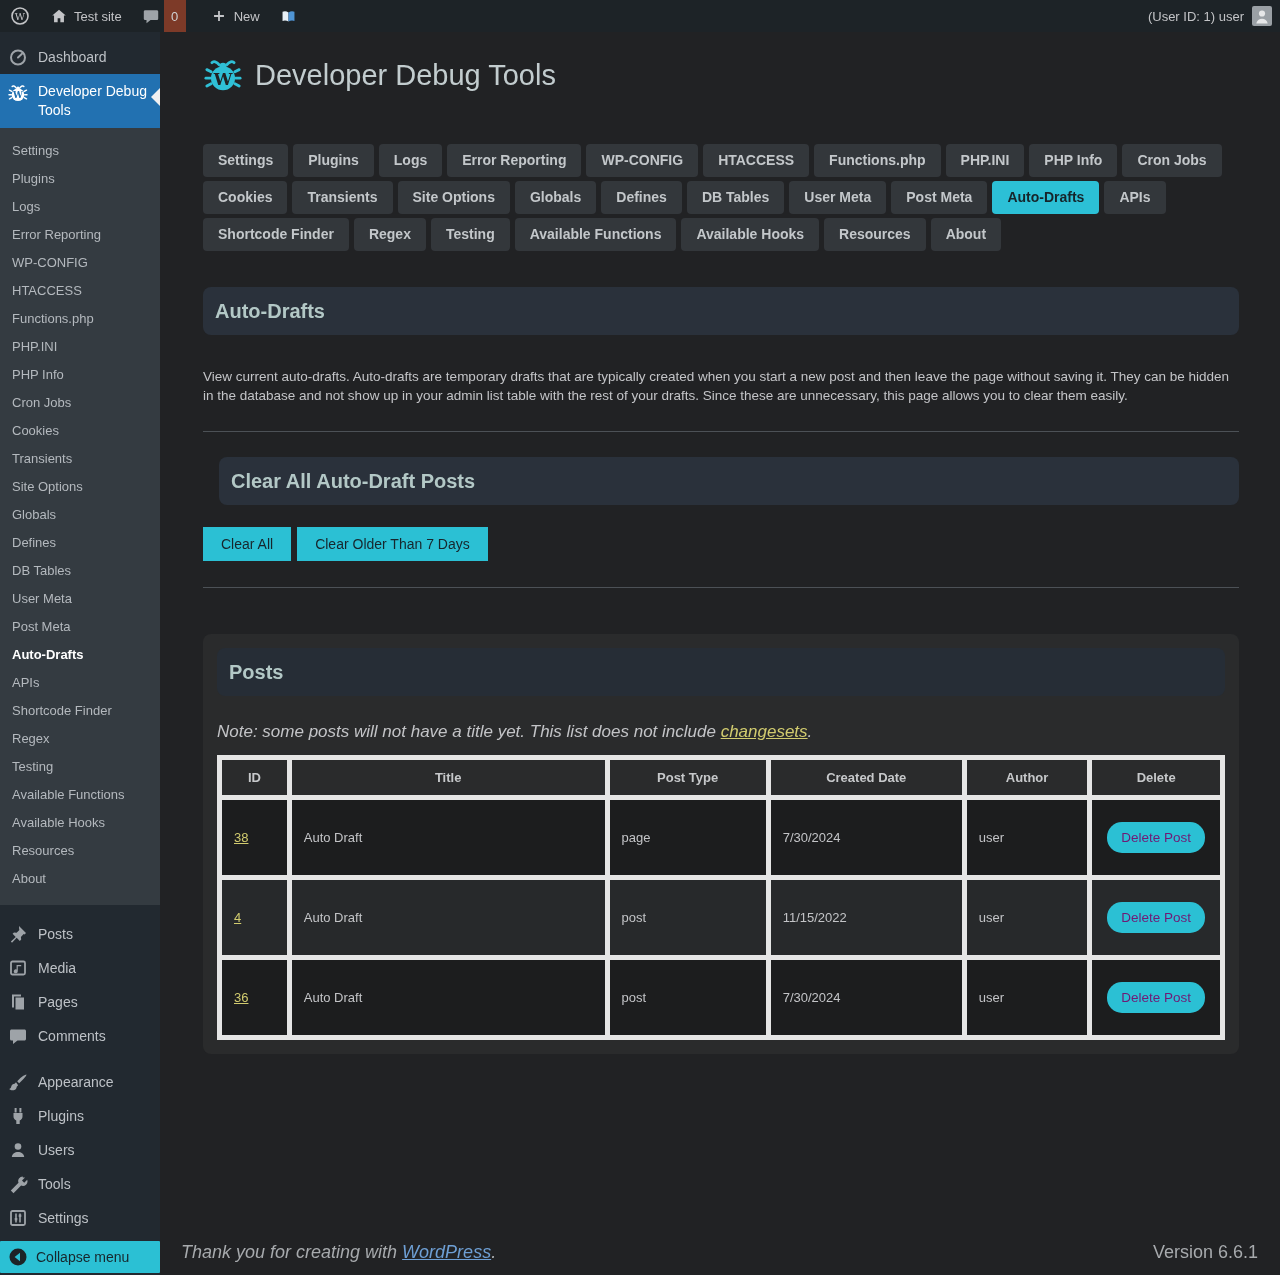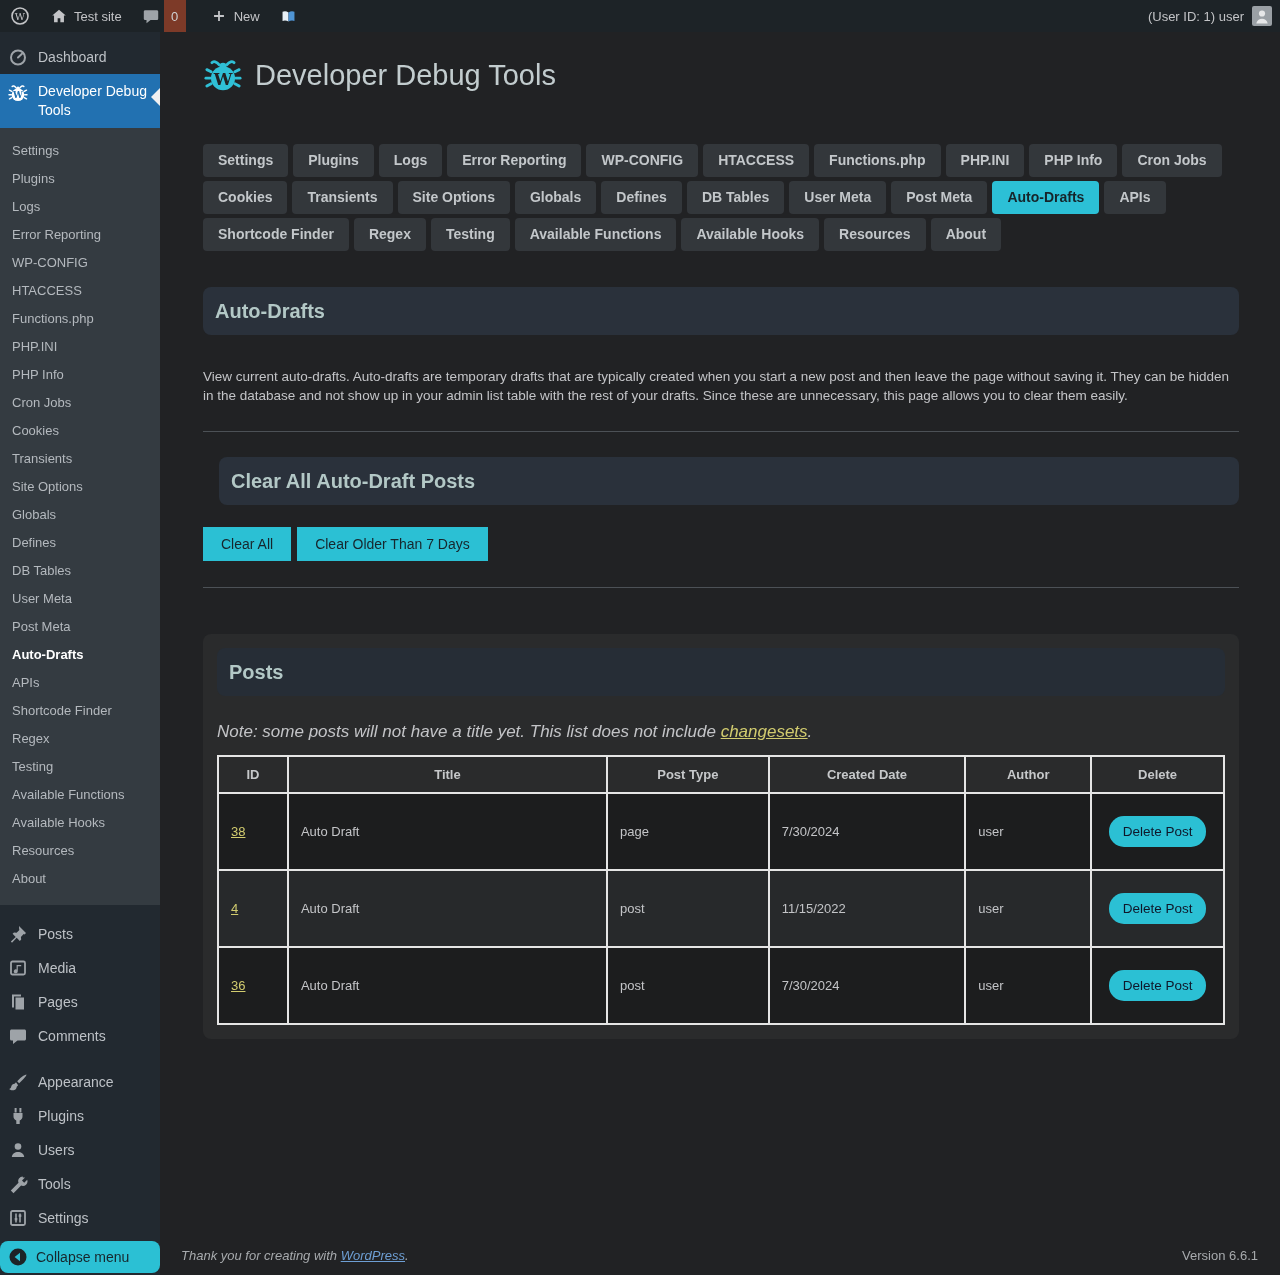--- a/index.html
+++ b/index.html
@@ -26,21 +26,21 @@
   .mitem-dashboard { margin-top:8px; }
   .mitem-ddt { background:#2271b1; color:#fff; position:relative; align-items:flex-start; padding:8px; line-height:19px; }
   .mitem-ddt .micon { color:#fff; margin-top:1px; }
   .ddt-arrow { position:absolute; right:0; top:14px; width:0; height:0;
     border-top:9px solid transparent; border-bottom:9px solid transparent; border-right:9px solid #f0f0f1; }
   .submenu { background:#343b41; padding:9px 0 12px; }
   .subitem { display:block; padding:7px 12px 7px 12px; font-size:13px; color:#b4b9be; line-height:14px; cursor:pointer; text-decoration:none; }
   .subitem.current { color:#ffffff; font-weight:bold; }
   .menu-gap { height:12px; }
   .collapse-btn { margin-top:6px; height:32px; width:160px; background:#2bc0d4; color:#17262c;
-    border-radius:8px; display:flex; align-items:center; gap:8px; padding-left:8px; cursor:pointer; }
+    border-radius:1px; display:flex; align-items:center; gap:8px; padding-left:8px; cursor:pointer; }
   
   .main { flex:1; display:flex; flex-direction:column; padding:0 41px 12px 43px; min-width:0; }
   .page-header { margin-top:24px; display:flex; align-items:center; gap:12px; }
   .page-title { font-size:29px; font-weight:400; color:#c2ccce; }
   .hmeta { margin-top:7px; font-size:13px; color:#c3c4c7; }
   .hmeta .mi { display:inline; }
   .hmeta .mi:not(:first-of-type)::before { content:"|"; color:#6c7176; margin:0 9px; }
   
   .tabs { margin-top:50px; display:flex; flex-wrap:wrap; gap:4px 5px; max-width:1036px; }
   .tab { background:#33373b; color:#c3c7ca; font-family:inherit; font-weight:bold; font-size:14px;
@@ -56,31 +56,31 @@
   .ylink { color:#d2cc6f; text-decoration:underline; cursor:pointer; }
   .ytext { color:#d2cc6f; }
   .btn-row { margin-top:22px; display:flex; gap:6px; }
   .cyan-btn { background:#2bc0d4; color:#17262c; border:none; border-radius:0; font-family:inherit;
     font-size:14px; padding:9px 18px; cursor:pointer; }
   
   .posts-panel { margin-top:46px; background:#2a2b2c; border-radius:8px; padding:14px; }
   .posts-head { margin-top:0; background:#262d36; }
   .posts-note { margin-top:26px; font-style:italic; font-size:17px; }
   table.posts { margin-top:13px; width:100%; border-collapse:collapse; }
-  table.posts th, table.posts td { border:2px solid #e5e5e5; }
+  table.posts th, table.posts td { border:5px solid #e5e5e5; }
   table.posts th { font-size:13px; font-weight:bold; text-align:center; padding:10px; color:#c6c8ca; }
   table.posts td { font-size:13px; padding:30px 12px; vertical-align:top; color:#c3c4c7; }
   table.posts td.del-cell { text-align:center; vertical-align:middle; padding:10px; }
   table.posts tbody tr:nth-child(odd) { background:#1c1d1e; }
   table.posts tbody tr:nth-child(even) { background:#27292b; }
-  .del-btn { background:#2bc0d4; color:#0f172a; border:none; border-radius:15px; font-family:inherit;
+  .del-btn { background:#2bc0d4; color:#701a75; border:none; border-radius:15px; font-family:inherit;
     font-size:13.5px; padding:8px 14px; cursor:pointer; }
   
   .footer { margin-top:auto; display:flex; justify-content:space-between; align-items:flex-end;
-    font-size:13px; color:#a7aaad; margin-left:-22px; margin-right:-19px; }
+    font-size:18px; color:#a7aaad; margin-left:-22px; margin-right:-19px; }
   .footer-left { font-style:italic; }
   .blink { color:#6e9fd4; text-decoration:underline; cursor:pointer; }
 </style>
 </head>
 <body>
 
 <div class="topbar">
   <div class="tb-item">
     <svg width="20" height="20" viewBox="0 0 20 20">
       <circle cx="10" cy="10" r="8" fill="none" stroke="#c3c4c7" stroke-width="1.6"></circle>

